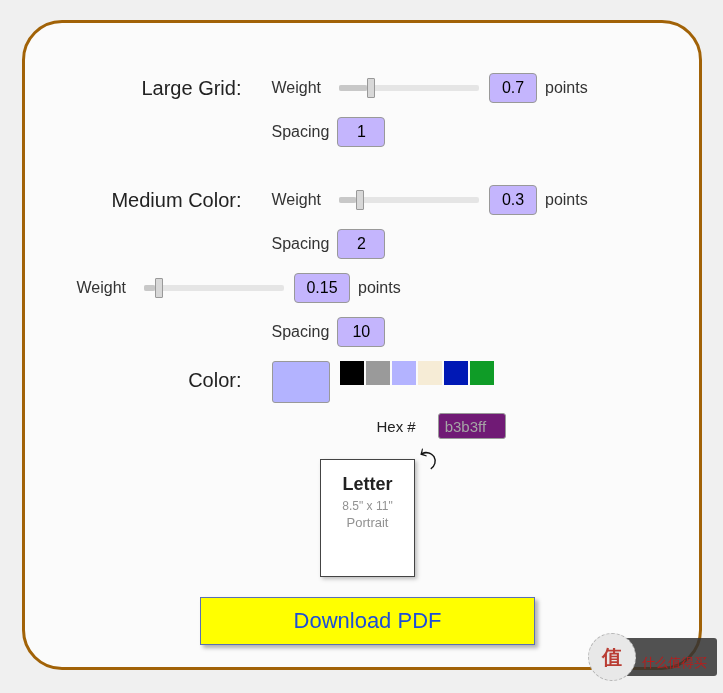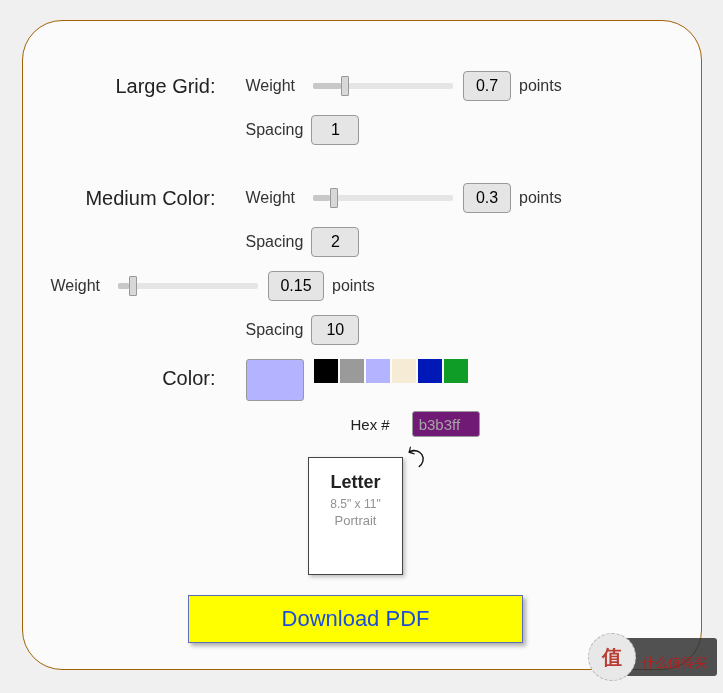--- a/index.html
+++ b/index.html
@@ -9,23 +9,23 @@
     background: #f0f0f0;
     font-family: "Segoe UI", Tahoma, Geneva, sans-serif;
     width: 723px;
     height: 693px;
     position: relative;
   }
   .panel {
     width: 680px;
     height: 650px;
     background: #fbfbfb;
-    border: 1px solid #a16207;
+    border: 3px solid #a16207;
     border-radius: 40px;
-    padding: 50px 40px 30px 28px;
+    padding: 50px 40px 30px 52px;
     margin: 0 auto;
     position: relative;
   }
   .row {
     display: flex;
     align-items: center;
     margin-bottom: 14px;
   }
   .row-label {
     width: 195px;
@@ -69,21 +69,21 @@
     border: 1px solid #999;
     border-radius: 1px;
   }
   .num-input {
     width: 48px;
     height: 30px;
     border: 1px solid #999;
     border-radius: 4px;
     font-size: 16px;
     text-align: center;
-    background: #e5e5e5;
+    background: #c4b5fd;
     padding: 0 4px;
   }
   .wide-input { width: 56px; }
   .select {
     display: inline-flex;
     align-items: center;
     justify-content: space-between;
     height: 34px;
     min-width: 162px;
     border: 1px solid #888;

